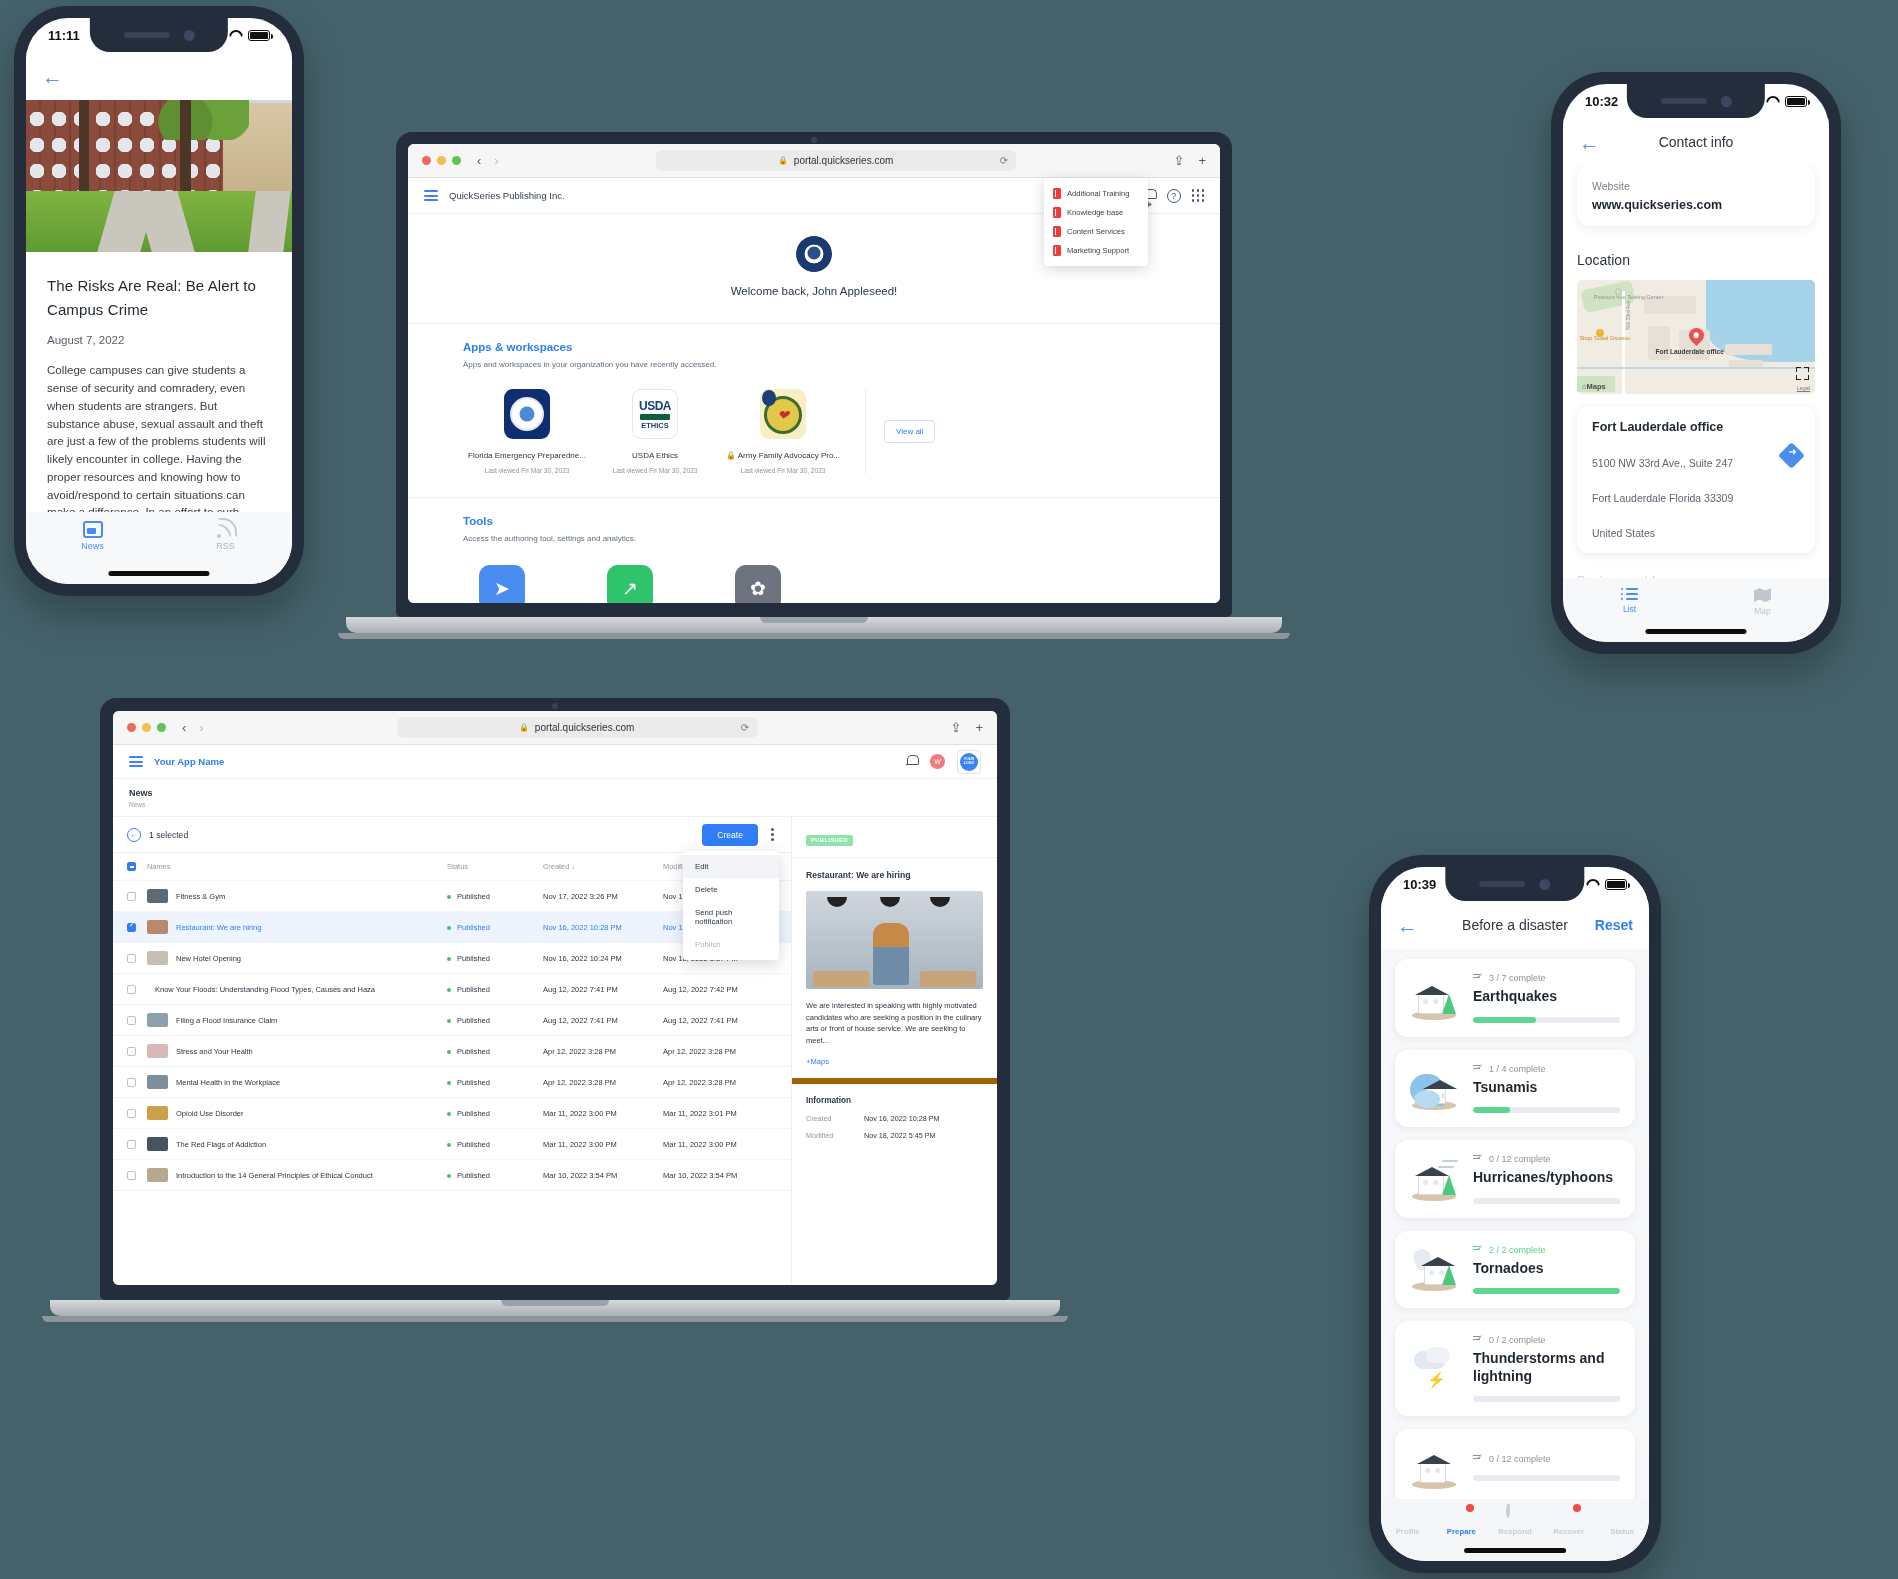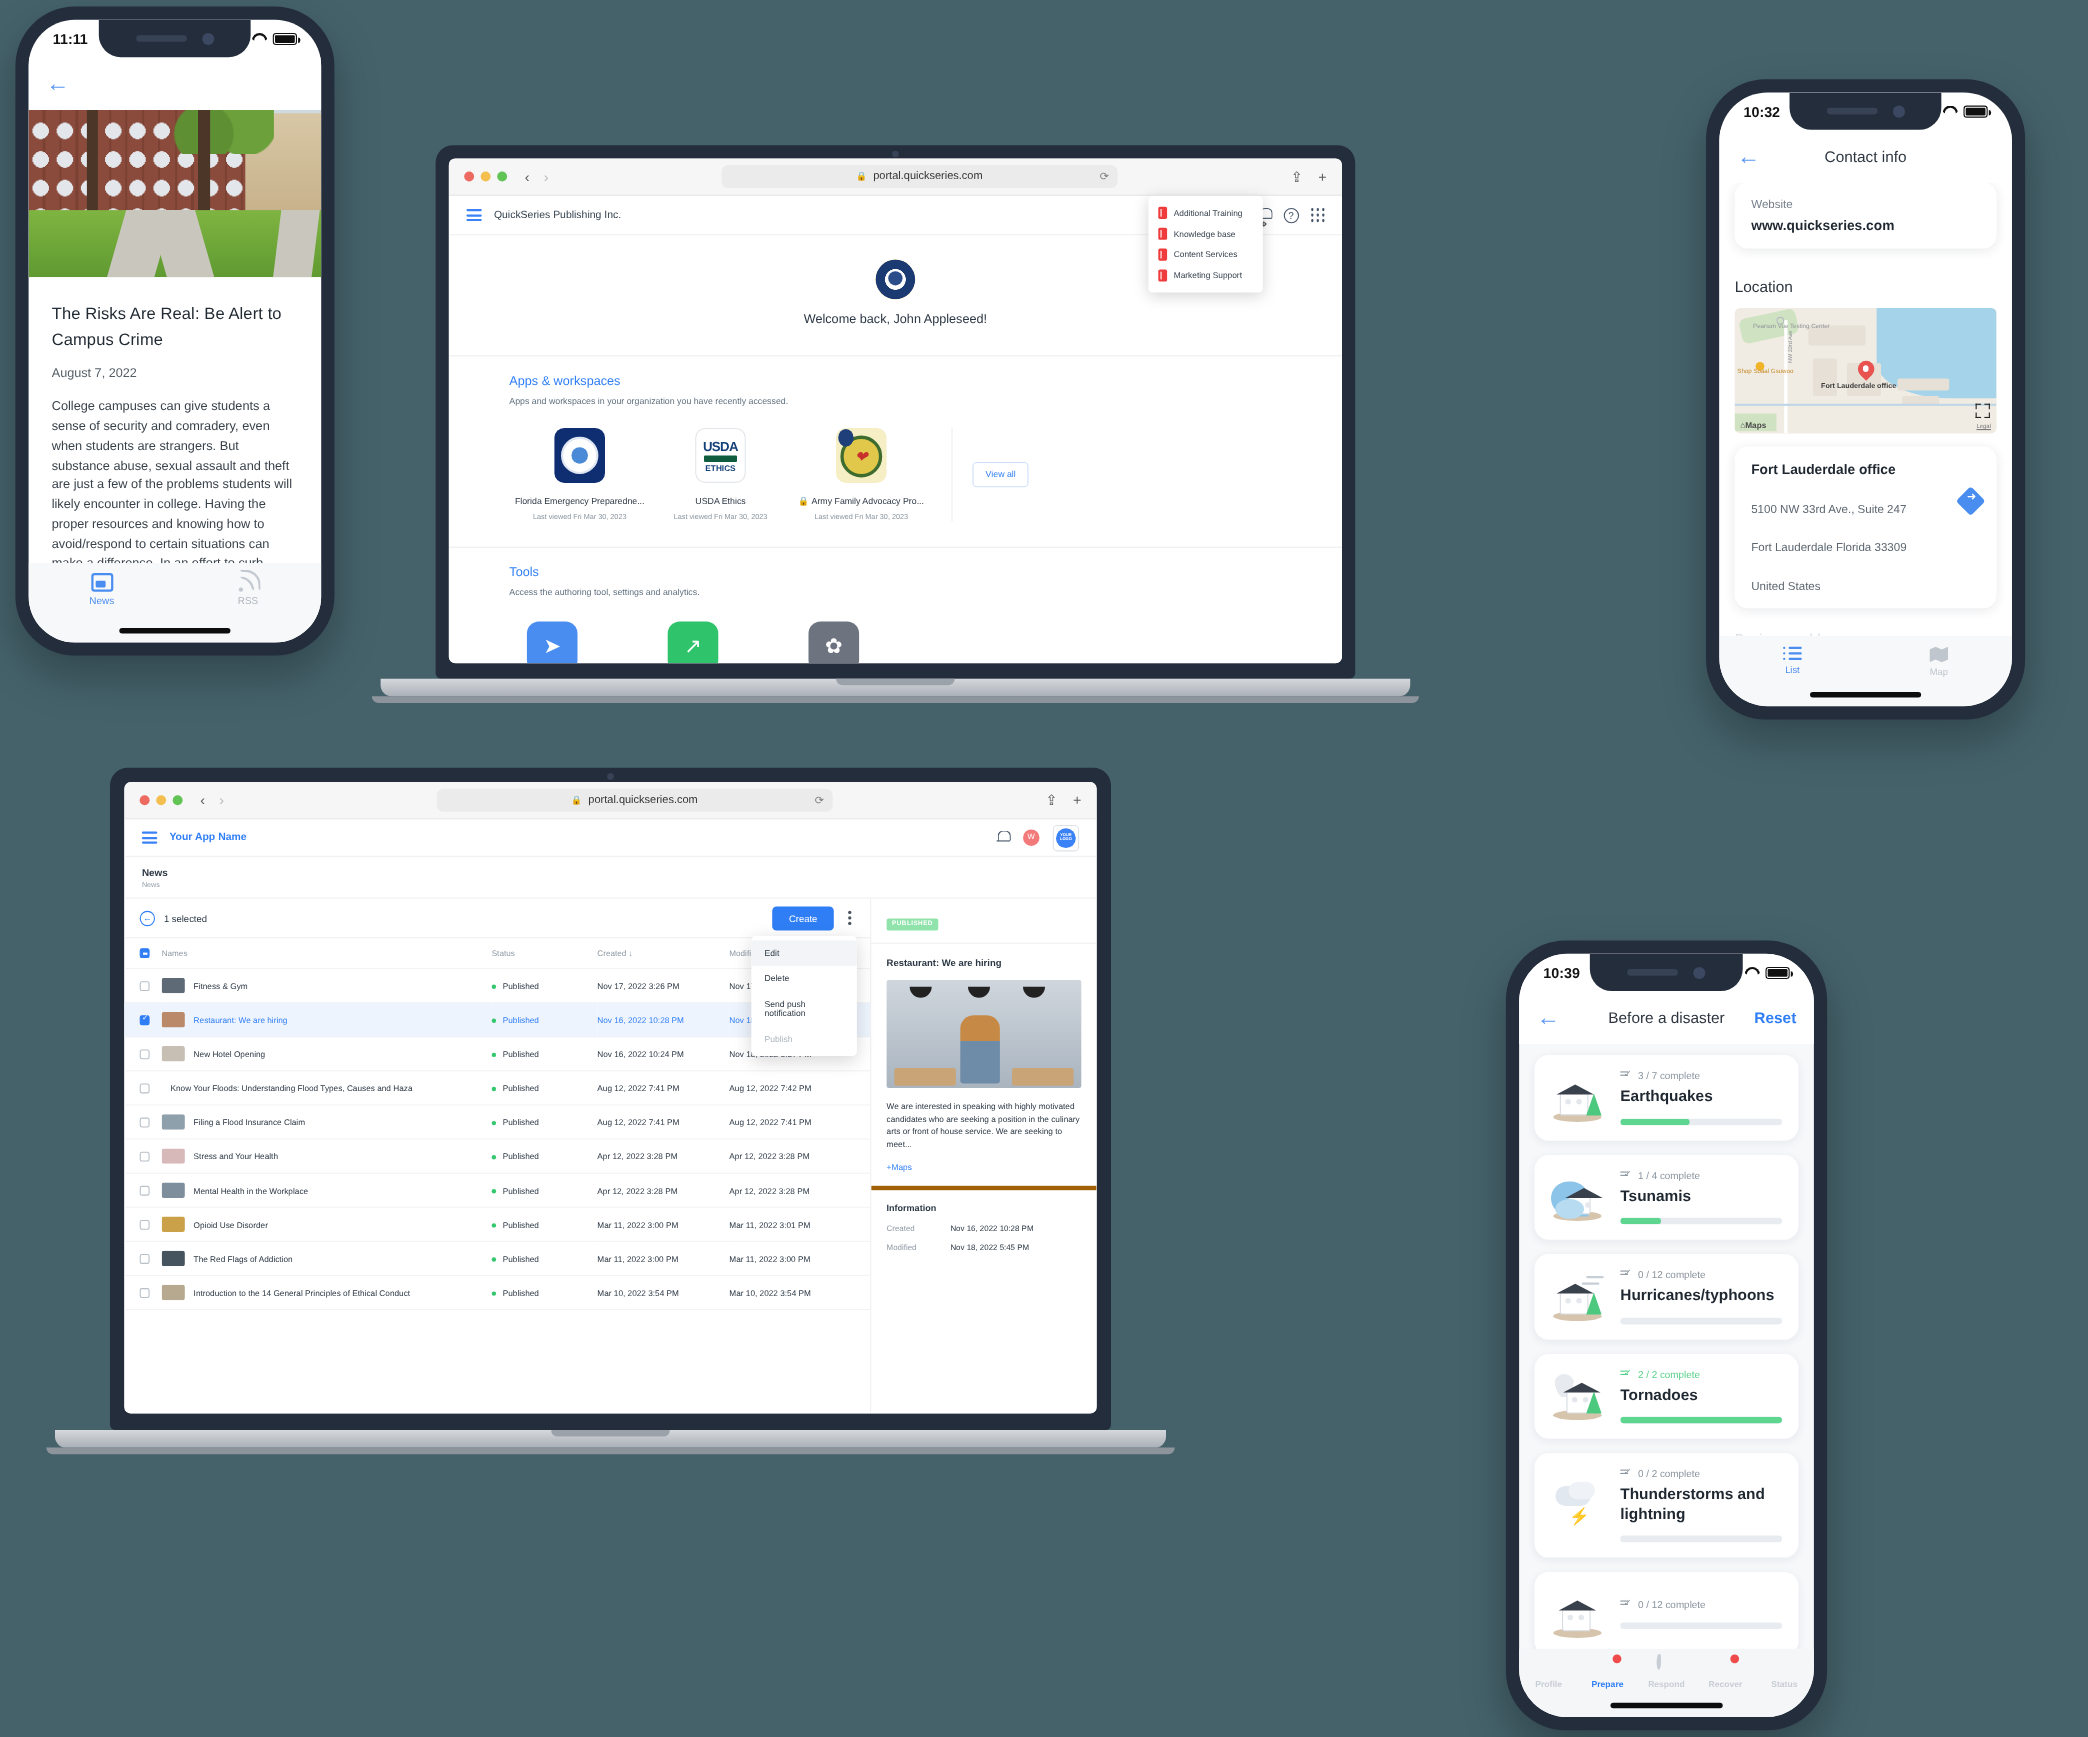--- a/index.html
+++ b/index.html
@@ -111,21 +111,21 @@
 
   
   .portal-body { height:389px; overflow:hidden; background:#fff; position:relative;}
   .welcome { text-align:center; padding:22px 0 26px; border-bottom:1px solid #eceef1;}
   .seal { width:36px;height:36px;border-radius:50%;margin:0 auto 13px;
      background:radial-gradient(circle,#fff 0 36%,#1b3a72 38% 70%,#d9a62e 72% 82%,#1b3a72 84%);
      position:relative;}
   .seal::after{content:"";position:absolute;left:50%;top:48%;transform:translate(-50%,-50%);width:13px;height:13px;border-radius:50%;background:#2b4d8a;}
   .welcome h2 { font-size:11.5px; color:#2b3744; font-weight:normal;}
   .section { padding:17px 55px 0; }
-  .section h3 { color:#2f7ef5; font-size:11.5px; font-weight:400;}
+  .section h3 { color:#2f7ef5; font-size:11.5px; font-weight:700;}
   .section .sub { font-size:8px; color:#60707f; margin-top:7px;}
   .appsrow { display:flex; align-items:flex-start; margin-top:20px; position:relative;}
   .appcard { width:128px; text-align:center; }
   .appicon { width:46px;height:50px;margin:0 auto 12px;border-radius:9px;position:relative;overflow:hidden;}
   .ai-fl { background:#0f2e72; }
   .ai-fl::after{content:"";position:absolute;left:50%;top:50%;transform:translate(-50%,-50%);width:30px;height:30px;border-radius:50%;background:#fff;border:2px solid #dfe6f2;}
   .ai-fl i{position:absolute;left:50%;top:50%;transform:translate(-50%,-50%);width:15px;height:15px;border-radius:50%;background:#4b8ad6;z-index:2;}
   .ai-usda { background:#fff; border:1px solid #e3e6ea; display:flex; flex-direction:column; align-items:center; justify-content:center; gap:1px;}
   .ai-usda .u1{font-size:12px;font-weight:bold;color:#14417a;letter-spacing:-.5px;}
   .ai-usda .bar{width:30px;height:6px;background:#0f5c3f;border-radius:1px;}
@@ -187,21 +187,21 @@
   .rp-head { padding:11px 14px; border-bottom:1px solid #eef0f2;}
   .rp-body { padding:12px 14px;}
   .rp-title { font-size:8.6px; color:#2b3744; font-weight:600;}
   .rp-photo { margin-top:11px; height:98px; border-radius:2px; background:linear-gradient(#cfd6dd,#a9b4bf); position:relative; overflow:hidden;}
   .rp-photo .lamp{position:absolute;top:6px;width:20px;height:10px;background:#222;border-radius:0 0 11px 11px;}
   .rp-photo .person{position:absolute;left:38%;bottom:4px;width:36px;height:62px;background:linear-gradient(#c78a46 0 38%,#6e8ba8 38%);border-radius:12px 12px 3px 3px;}
   .rp-photo .table1{position:absolute;left:4%;bottom:2px;width:56px;height:16px;background:#c8a477;border-radius:2px;}
   .rp-photo .table2{position:absolute;right:4%;bottom:2px;width:56px;height:16px;background:#c8a477;border-radius:2px;}
   .rp-text { margin-top:11px; font-size:7.5px; line-height:1.55; color:#2b3744;}
   .rp-more { margin-top:10px; font-size:7.6px; color:#2f7ef5;}
-  .rp-info { border-top:4px solid #a16207; padding:12px 14px;}
+  .rp-info { border-top:6px solid #a16207; padding:12px 14px;}
   .rp-info h4 { font-size:8.2px; color:#2b3744; font-weight:600; margin-bottom:9px;}
   .rp-row { display:flex; margin-top:8px; font-size:7.2px;}
   .rp-row .k { width:58px; color:#8d98a3;}
   .rp-row .v { color:#2b3744;}
 
   
   #phone-contact { left:1551px; top:72px; width:290px; height:582px; }
   .nav-title-bar { position:absolute; top:34px; left:0; right:0; height:48px; display:flex; align-items:center; padding:0 16px; background:#fff; z-index:20;}
   .nav-title-bar .t { position:absolute; left:0; right:0; text-align:center; font-size:14px; color:#2d3640;}
   .nav-title-bar .r { margin-left:auto; font-size:14px; color:#2f7ef5; font-weight:600; z-index:2;}

